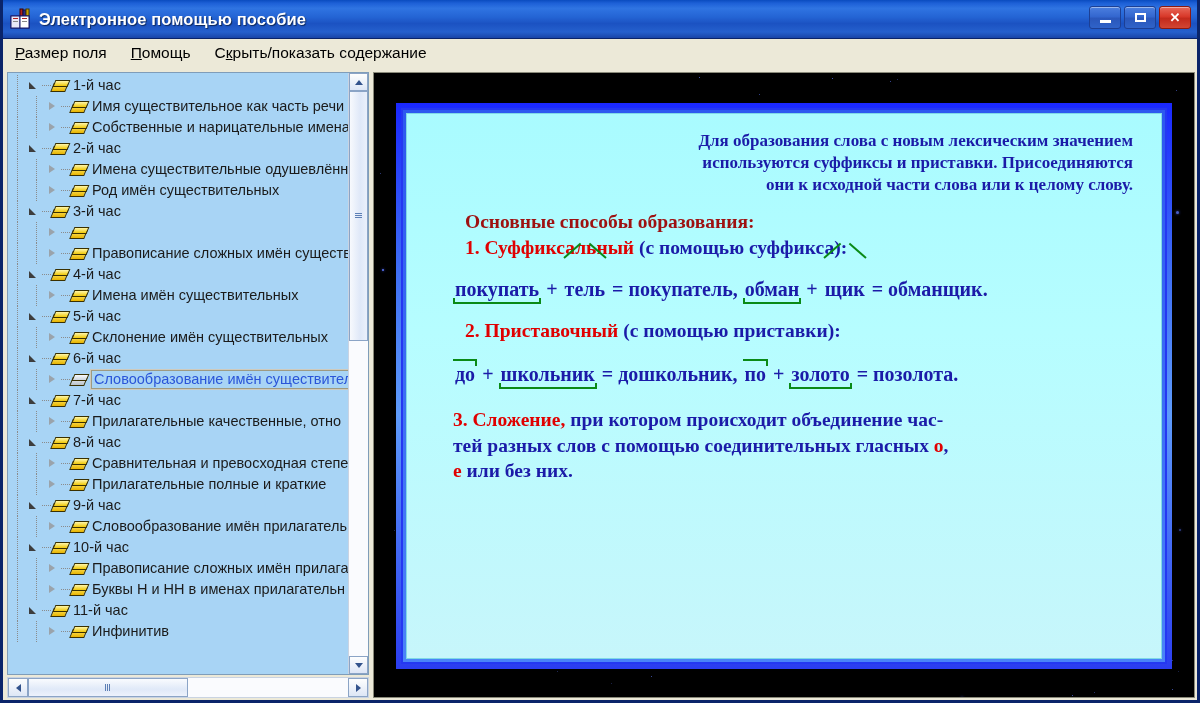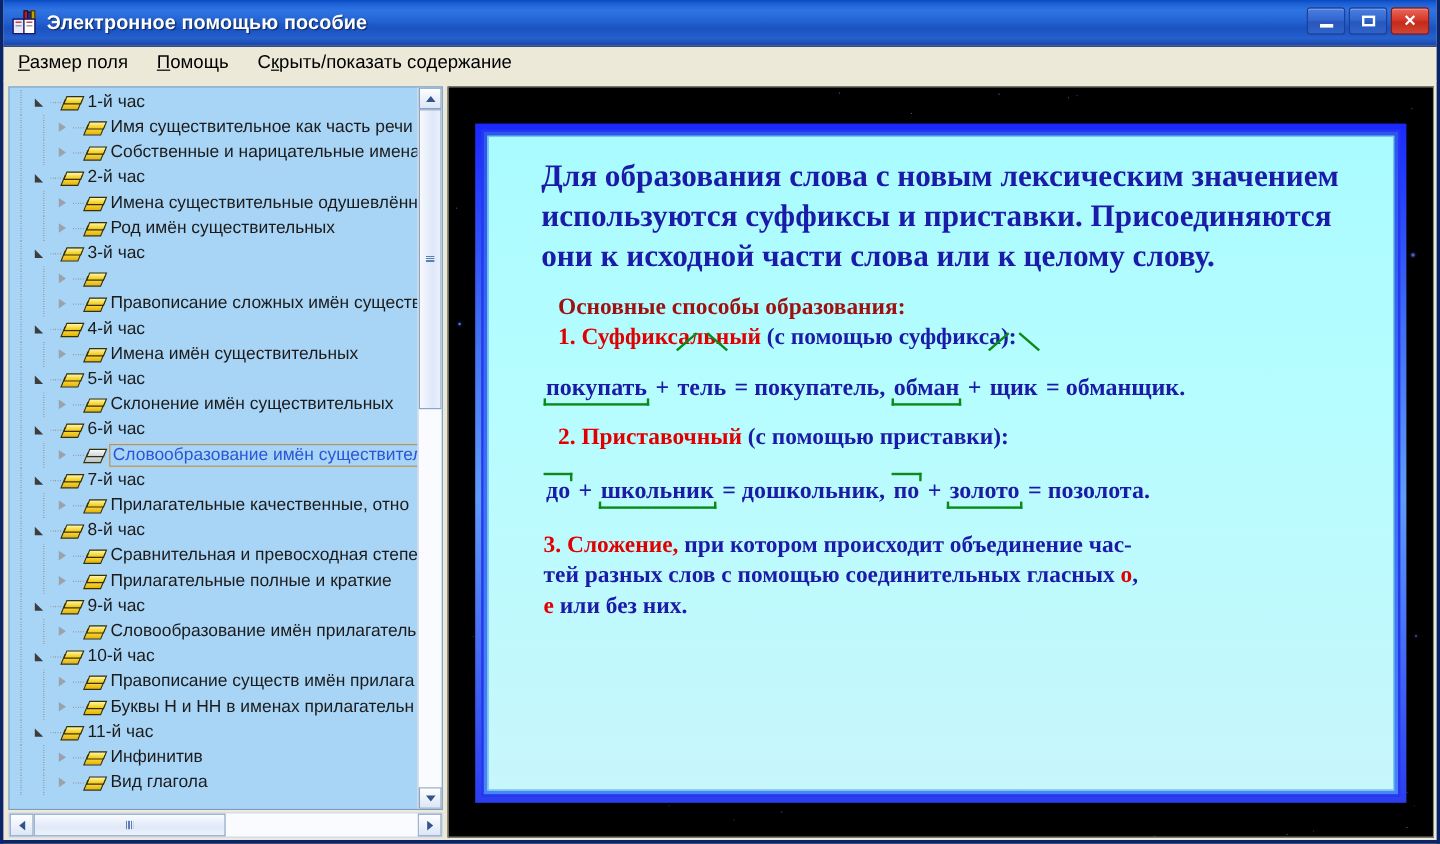--- a/index.html
+++ b/index.html
@@ -304,24 +304,25 @@
     text-align: center;
     margin: 8px 0 10px 0;
     white-space: pre-line;
   }
   .ser {
     font-family: "Liberation Serif", serif;
     font-weight: bold;
   }
   #intro-para {
     color: #1b1ba8;
-    font-size: 26px;
+    font-size: 17px;
     line-height: 1.28;
     margin: 0 0 14px 10px;
     white-space: pre-line;
+    text-align: right;
   }
   .sect-head { font-size: 19.5px; line-height: 1.3; margin-left: 24px; }
   .c-darkred { color: #9e1111; }
   .c-red { color: #e00000; }
   .c-blue { color: #1b1ba8; }
   .formula {
     font-size: 20px; line-height: 1.3;
     margin: 16px 0 0 12px;
     color: #1b1ba8;
     white-space: nowrap;
@@ -695,21 +696,21 @@
               <div class="indent" style="width: 38px;">
                 <div class="dotline" style="left: 9px;"></div>
                 <div class="dotline" style="left: 28px;"></div>
               </div>
               <div class="expander closed"></div>
               <div class="dashlead"></div>
               <div class="book-icon">
                 <i class="b1"></i>
                 <i class="b2"></i>
               </div>
-              <span class="tree-label">Правописание существ имён прилага</span>
+              <span class="tree-label">Правописание сложных имён прилага</span>
             </div>
             <div class="tree-row">
               <div class="indent" style="width: 38px;">
                 <div class="dotline" style="left: 9px;"></div>
                 <div class="dotline" style="left: 28px;"></div>
               </div>
               <div class="expander closed"></div>
               <div class="dashlead"></div>
               <div class="book-icon">
                 <i class="b1"></i>
@@ -734,33 +735,20 @@
                 <div class="dotline" style="left: 9px;"></div>
                 <div class="dotline" style="left: 28px;"></div>
               </div>
               <div class="expander closed"></div>
               <div class="dashlead"></div>
               <div class="book-icon">
                 <i class="b1"></i>
                 <i class="b2"></i>
               </div>
               <span class="tree-label">Инфинитив</span>
-            </div>
-            <div class="tree-row">
-              <div class="indent" style="width: 38px;">
-                <div class="dotline" style="left: 9px;"></div>
-                <div class="dotline" style="left: 28px;"></div>
-              </div>
-              <div class="expander closed"></div>
-              <div class="dashlead"></div>
-              <div class="book-icon">
-                <i class="b1"></i>
-                <i class="b2"></i>
-              </div>
-              <span class="tree-label">Вид глагола</span>
             </div>
           </div>
         <div class="vscroll">
           <div class="sb-btn">
             <span class="arr arr-up"></span>
           </div>
           <div class="sb-track">
             <div class="sb-thumb" style="top:0px;height:250px;">
               <span class="grip-h"></span>
             </div>

